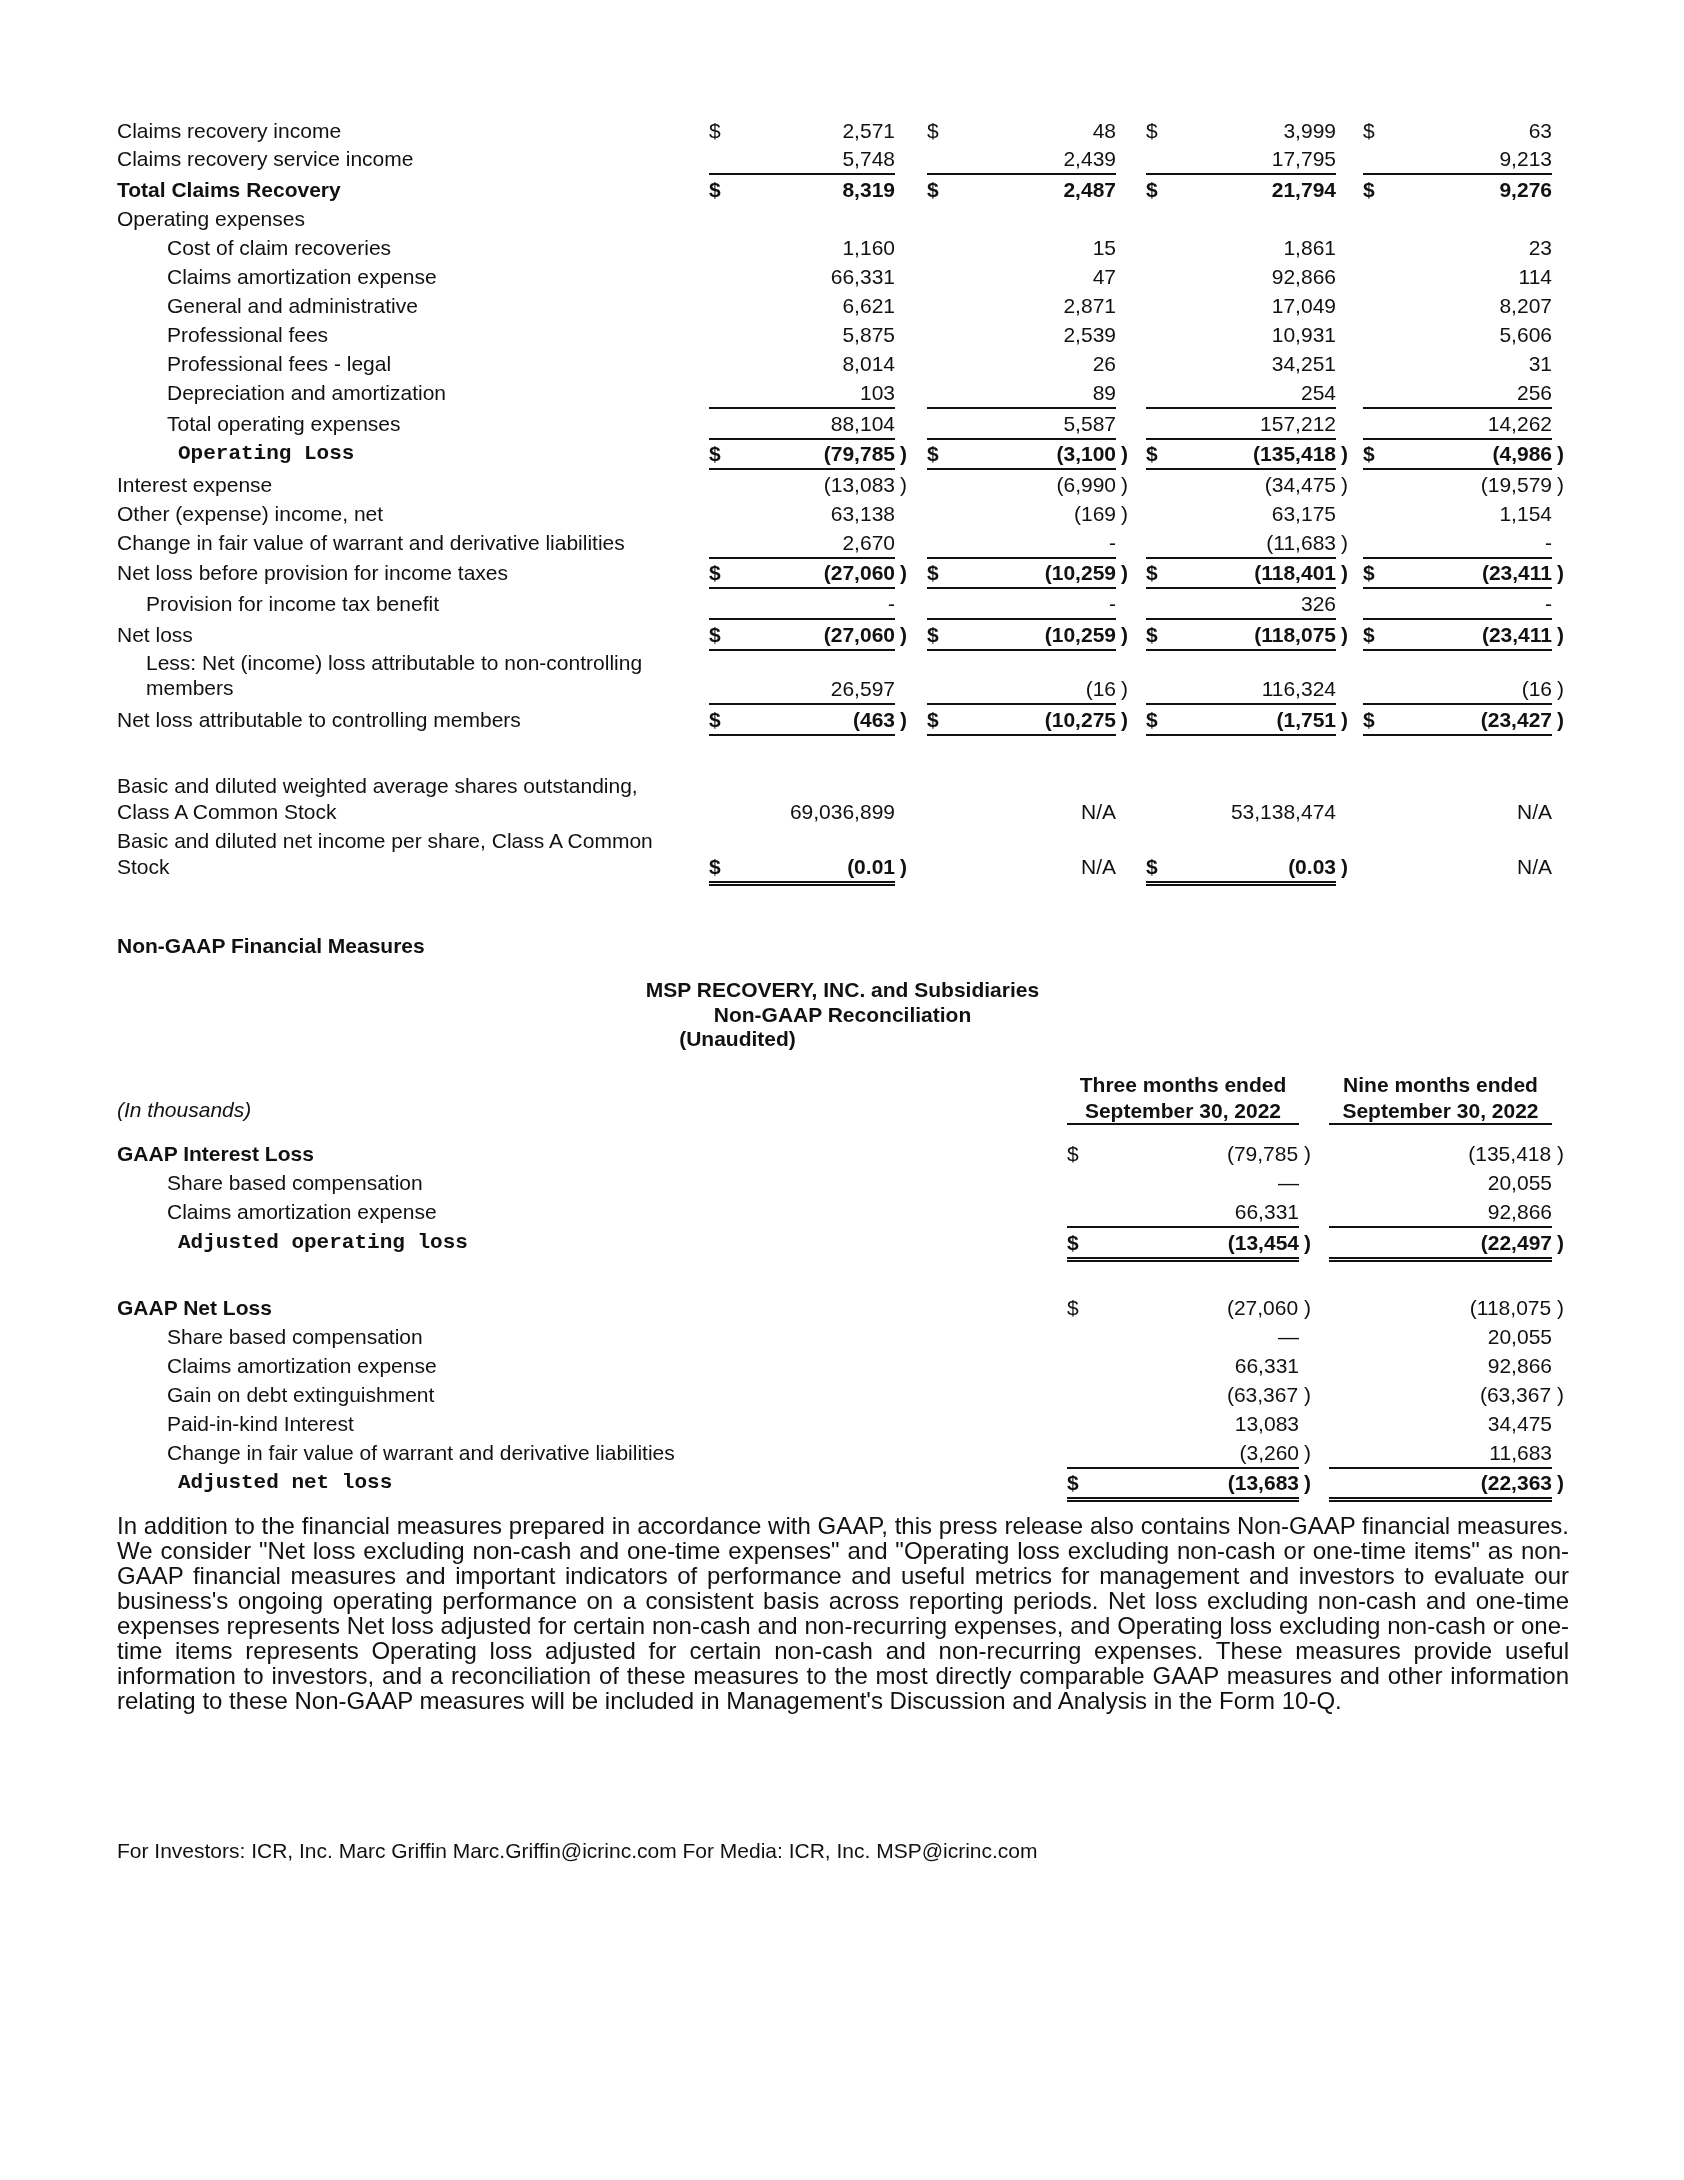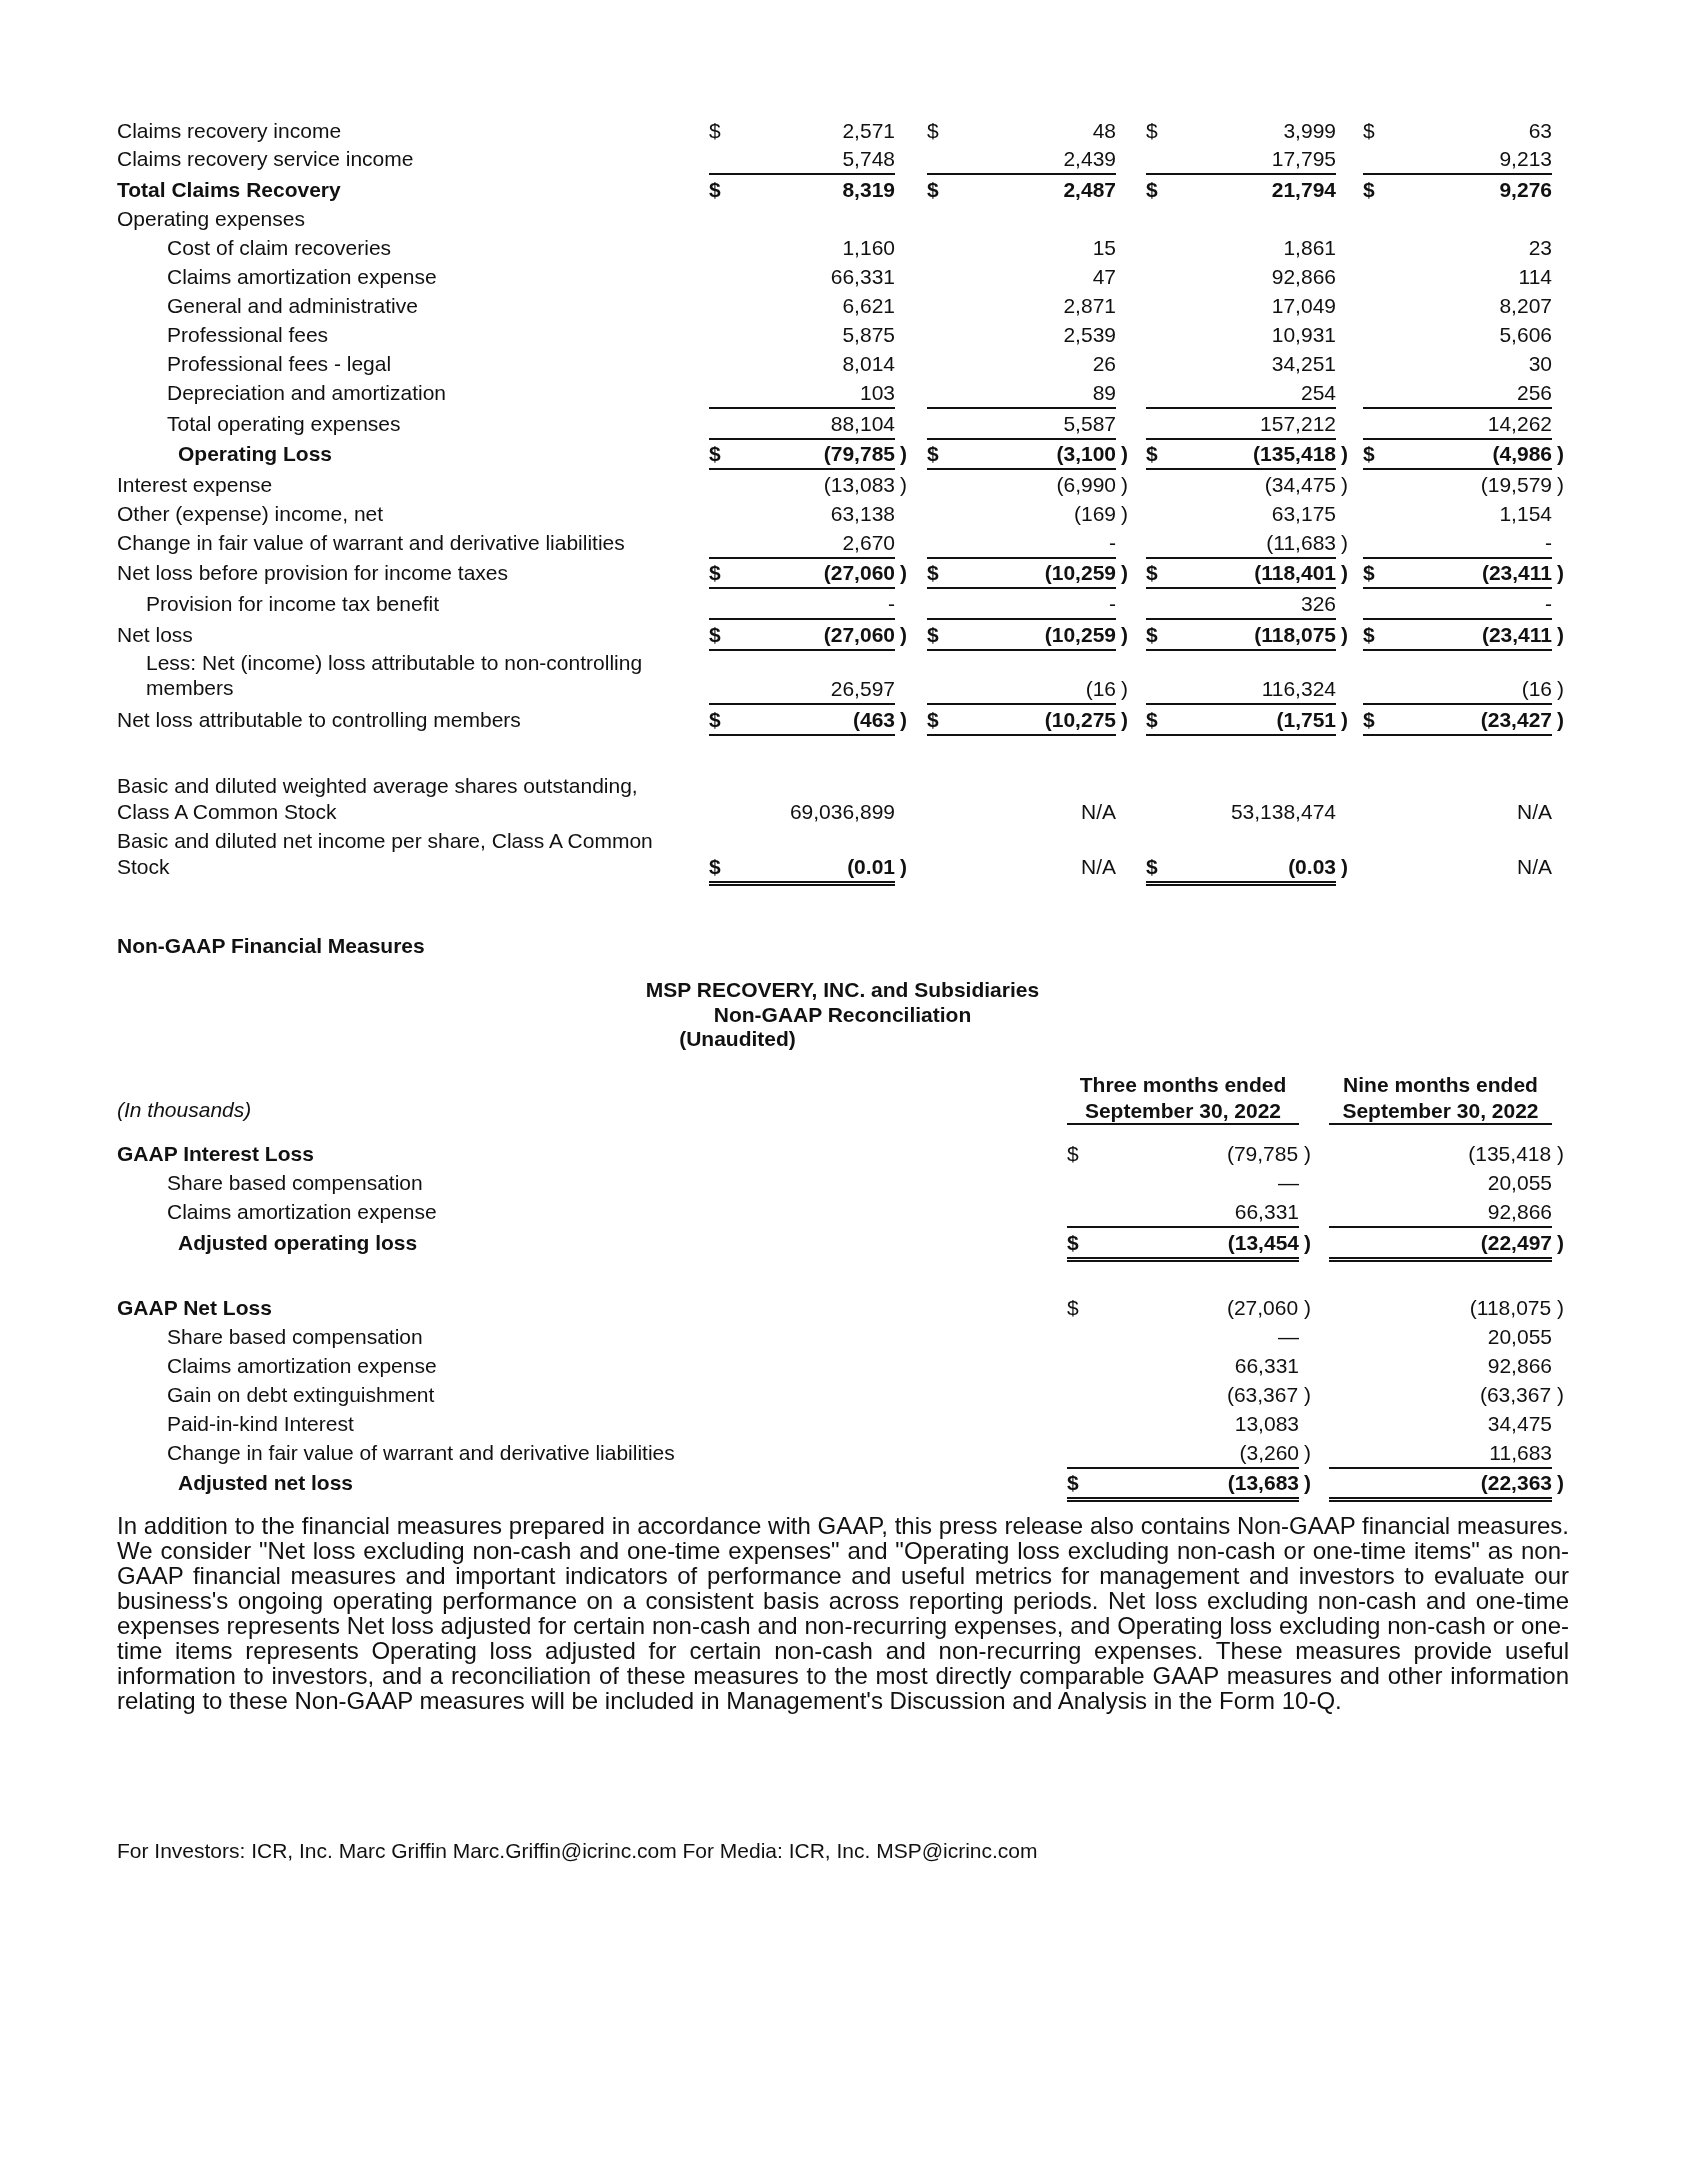--- a/index.html
+++ b/index.html
@@ -6,21 +6,21 @@
   body {
     width: 1685px; height: 2181px; position: relative; overflow: hidden;
     font-family: "Liberation Sans", sans-serif; color: #111; font-size: 21px;
   }
   .abs { position: absolute; white-space: nowrap; }
   .row { position: absolute; left: 0; width: 1685px; height: 29px; margin-top: 15px; }
   .lbl { position: absolute; line-height: 29px; }
   .lbl.i0 { left: 117px; }
   .lbl.i1 { left: 146px; }
   .lbl.i2 { left: 167px; }
-  .lbl.i3 { left: 178px; }
+  .lbl.i3 { left: 178px; font-family: Liberation Mono, monospace; }
   .b { font-weight: bold; }
   .cell { position: absolute; height: 29px; line-height: 29px; }
   .cell .dol { position: absolute; left: 0; top: 0; }
   .cell .val { position: absolute; right: 0; top: 0; text-align: right; }
   .cell .par { position: absolute; right: -12px; top: 0; }
   .ul1 { border-bottom: 2.6px solid #111; }
   .ul2 { border-bottom: 5.1px double #111; }
   .para {
     position: absolute; left: 117px; width: 1452px; font-size: 24px; line-height: 25px;
     text-align: justify;
@@ -157,21 +157,21 @@
     <div class="cell" style="left:709px;width:186px">
         <span class="val">8,014</span>
       </div>
     <div class="cell" style="left:927px;width:189px">
         <span class="val">26</span>
       </div>
     <div class="cell" style="left:1146px;width:190px">
         <span class="val">34,251</span>
       </div>
     <div class="cell" style="left:1363px;width:189px">
-        <span class="val">30</span>
+        <span class="val">31</span>
       </div>
   </div>
   <div class="row" style="top:363px">
     <span class="lbl i2">Depreciation and amortization</span>
     <div class="cell ul1" style="left:709px;width:186px">
         <span class="val">103</span>
       </div>
     <div class="cell ul1" style="left:927px;width:189px">
         <span class="val">89</span>
       </div>

